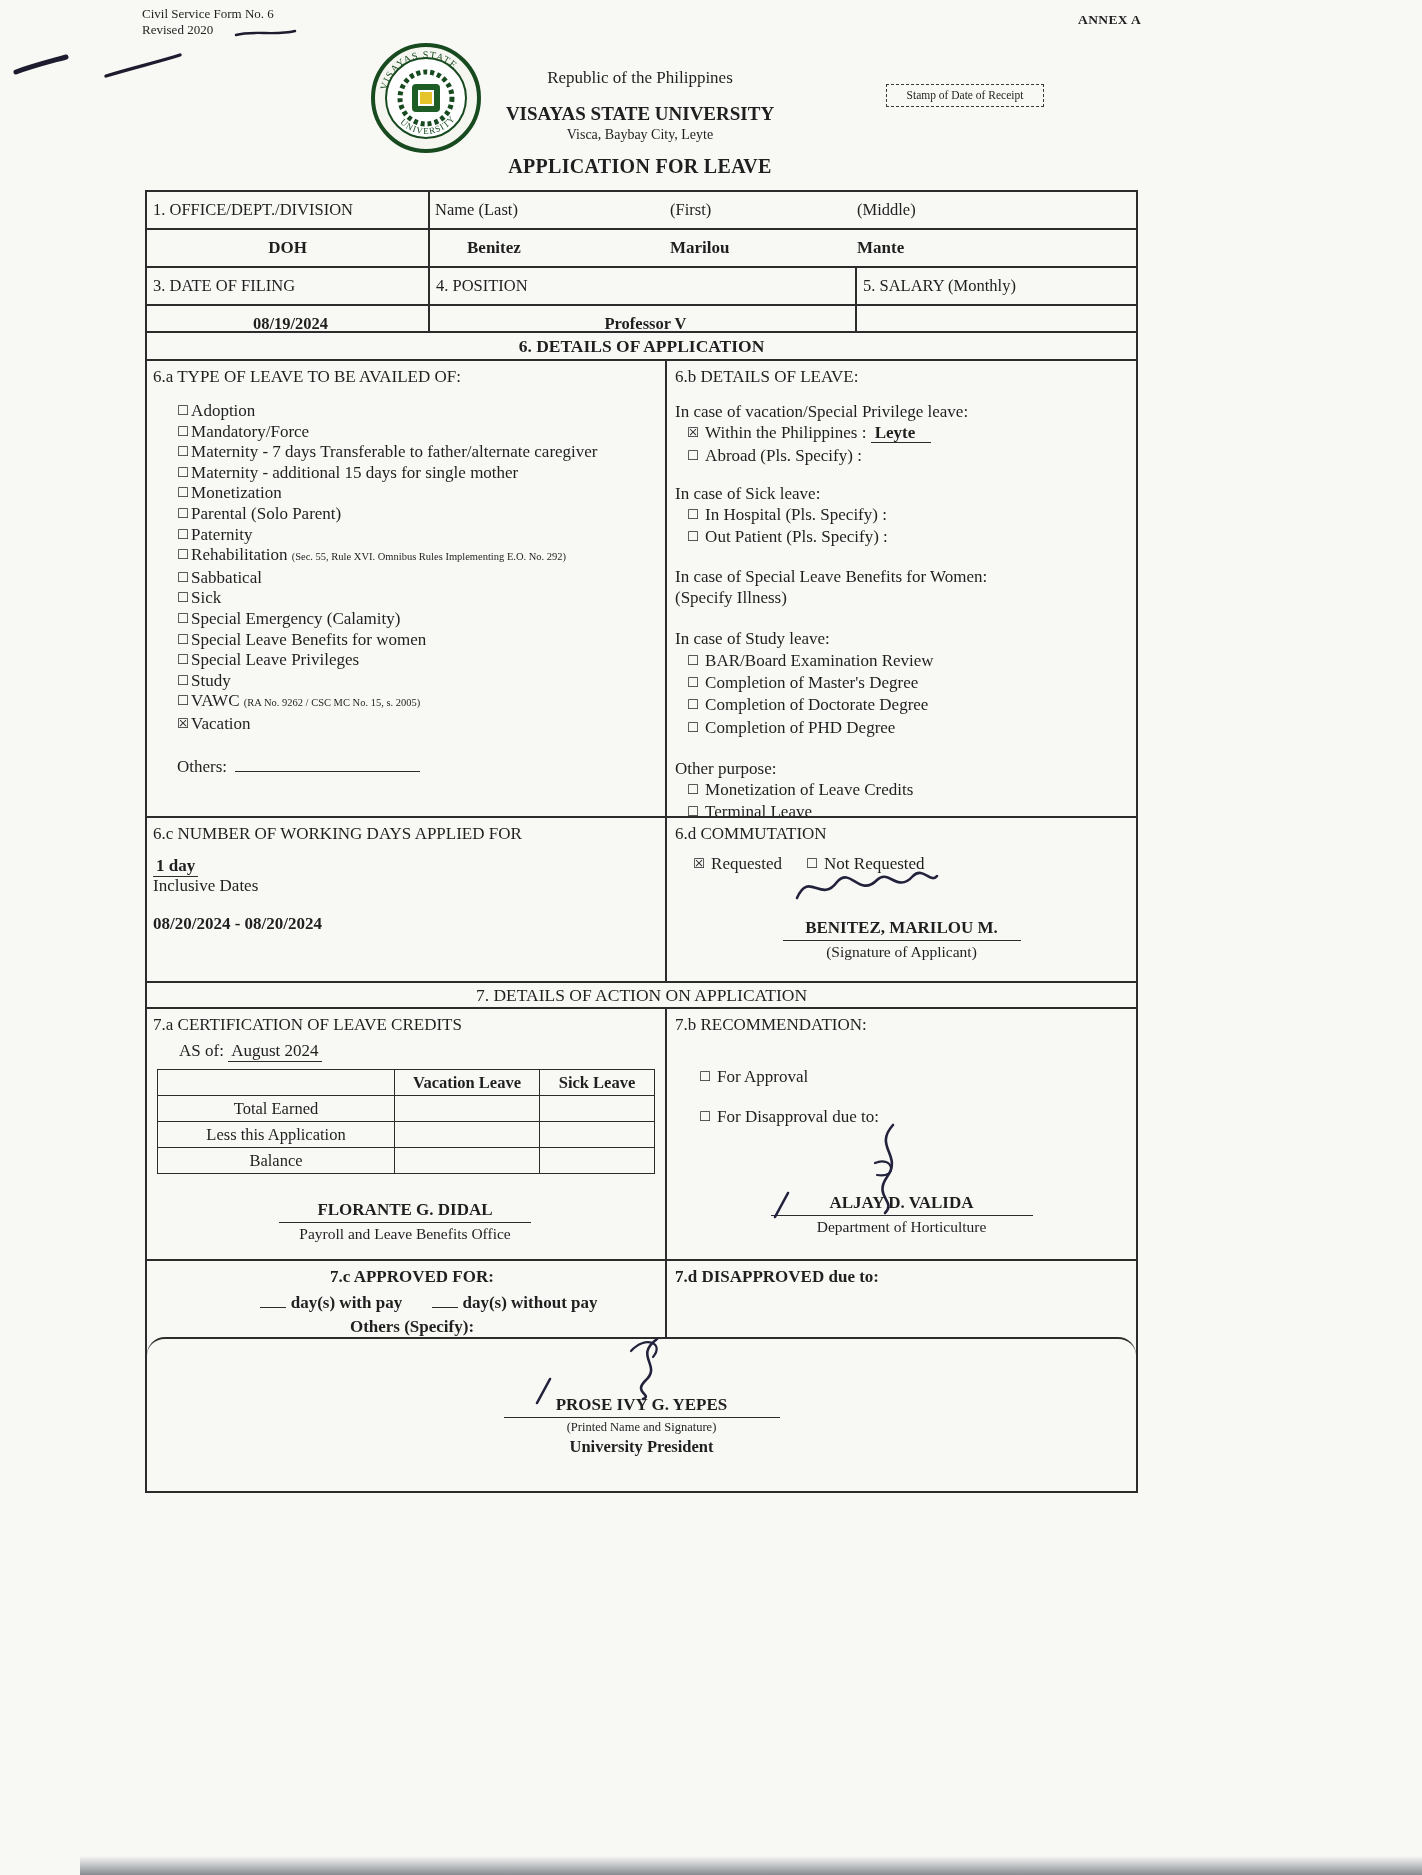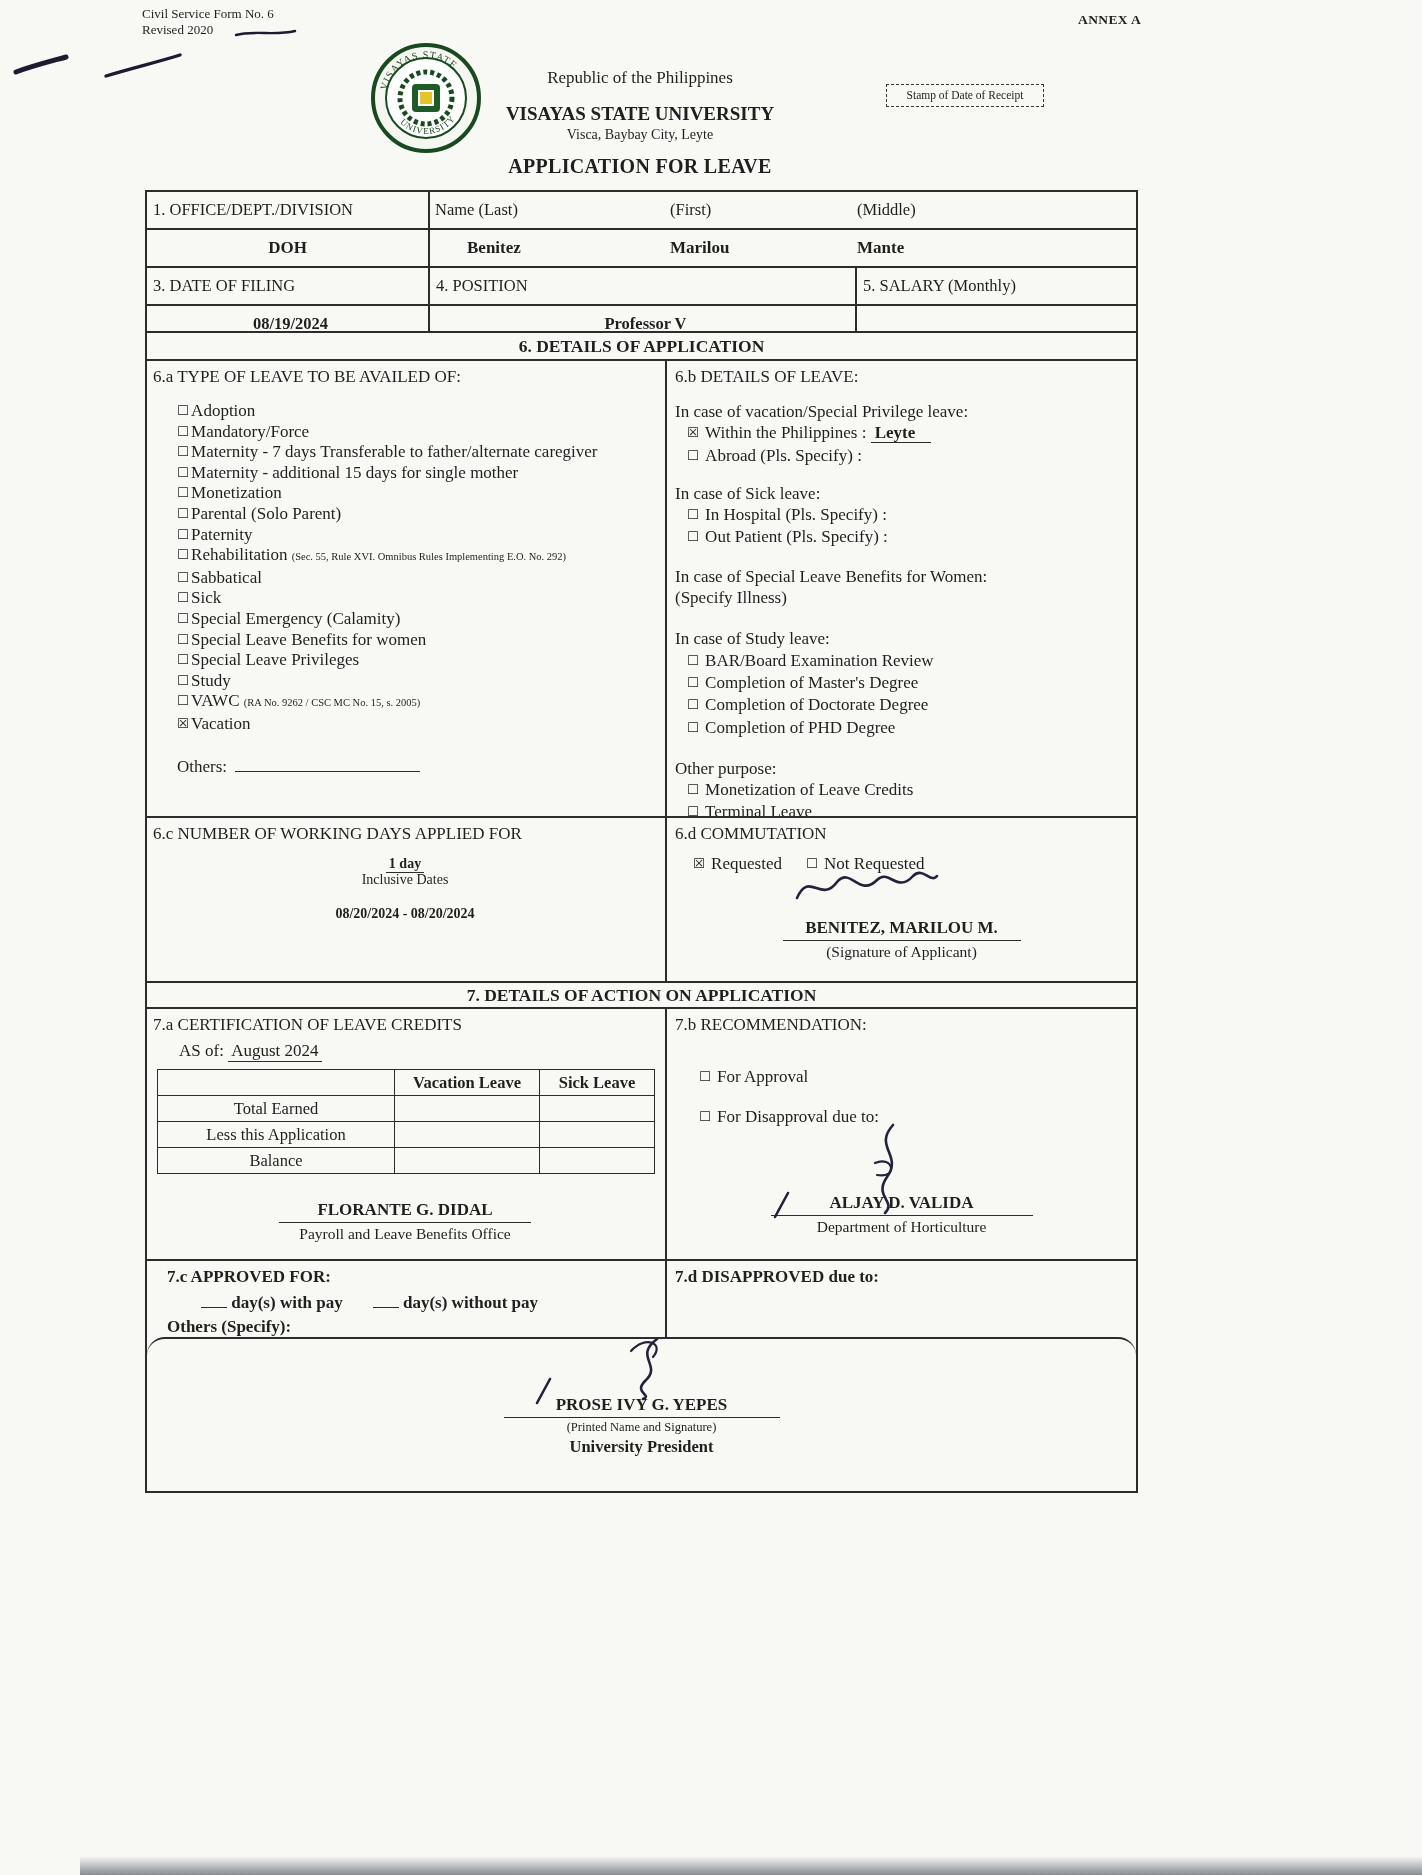--- a/index.html
+++ b/index.html
@@ -34,21 +34,21 @@
 
   
   .form{ position:absolute; left:145px; top:190px; width:993px; border:2px solid var(--line); }
   .frow{ position:relative; display:flex; border-top:2px solid var(--line); }
   .frow:first-child{ border-top:none; }
   .cL,.cR,.cA1,.cA2,.cC1,.cC2,.cC3{ position:relative; }
 
   .rA{ height:36px; } .rB{ height:38px; } .rC{ height:38px; } .rD{ height:27px; }
   .rE{ height:28px; display:block; text-align:center; font-weight:bold; font-size:17.5px; padding-top:3px; }
   .rF{ height:457px; } .rG{ height:165px; }
-  .rH{ height:26px; display:block; text-align:center; font-weight:bold; font-size:17.5px; padding-top:2px; }
+  .rH{ height:26px; display:block; text-align:center; font-weight:normal; font-size:17.5px; padding-top:2px; }
   .rI{ height:252px; } .rJ{ height:78px; }
   .rK{ height:154px; display:block; text-align:center;border-radius:18px; }
 
   .cA1{ width:283px; border-right:2px solid var(--line); padding:8px 0 0 6px; font-size:16.5px; }
   .cA2{ flex:1; display:flex; padding:8px 0 0 5px; font-size:16.5px; }
   .nl1{ width:235px; } .nl2{ width:187px; } .nl3{ flex:1; }
   .v{ font-weight:bold; font-size:17px; }
   .pad32{ padding-left:32px; }
   .vc{ text-align:center; font-weight:bold; font-size:17px; padding-left:0; }
   .cC1{ width:283px; border-right:2px solid var(--line); padding:8px 0 16px 6px; font-size:16.5px; }
@@ -71,21 +71,21 @@
   .b26{ width:26px; }
 
   
   .c6b .st{ margin-bottom:14px; }
   .grp-h{ font-size:17px; line-height:21.3px; }
   .chk2{ margin-left:12px; font-size:17px; line-height:21.3px; }
   .mt16{ margin-top:16px; } .mt17{ margin-top:17px; } .mt19{ margin-top:19px; } .mt20{ margin-top:20px; }
   .leyte{ font-weight:bold; border-bottom:1.7px solid var(--line); padding:0 16px 0 4px; }
 
   
-  .ctr{ text-align:center; font-size:14px; }
+  .ctr{ font-size:17px; }
   .mt12{ margin-top:12px; }
   .u{ border-bottom:1.7px solid var(--line); padding:0 3px 1px; }
   .bold{ font-weight:bold; }
   .mt18{ margin-top:18px; }
 
   
   .commut{ margin:10px 0 16px 18px; font-size:17px; }
   .gap25{ display:inline-block; width:24px; }
   .signame{ text-align:center; font-weight:bold; font-size:17px; position:relative; z-index:2; }
   .sigline{ border-top:1.7px solid var(--line); margin:2px auto 0; }
@@ -101,21 +101,21 @@
   .col-l{ width:237px; } .col-v{ width:145px; } .col-s{ width:115px; }
   .credits .ch{ font-weight:bold; }
   .c7a .signame{ margin-top:26px; }
 
   
   .apr{ margin:32px 0 0 24px; font-size:17px; }
   .apr2{ margin:20px 0 0 24px; font-size:17px; }
   .c7b .signame{ margin-top:66px; }
 
   
-  .c7c{ padding-left:20px; }
+  .c7c{ padding-left:20px;text-align:center; }
   .b{ font-weight:bold; }
   .payline{ margin:6px 0 0 34px; font-size:17px; }
   .sp30{ display:inline-block; width:30px; }
   .oth{ margin-top:4px; font-size:17px; }
 
   
   .rK .signame{ margin-top:56px; display:inline-block; }
   .rK .sigline{ margin-top:2px; }
   .sm{ font-size:12.5px; }
   .sigpos{ font-size:16.5px; font-weight:bold; margin-top:2px; text-align:center; }

